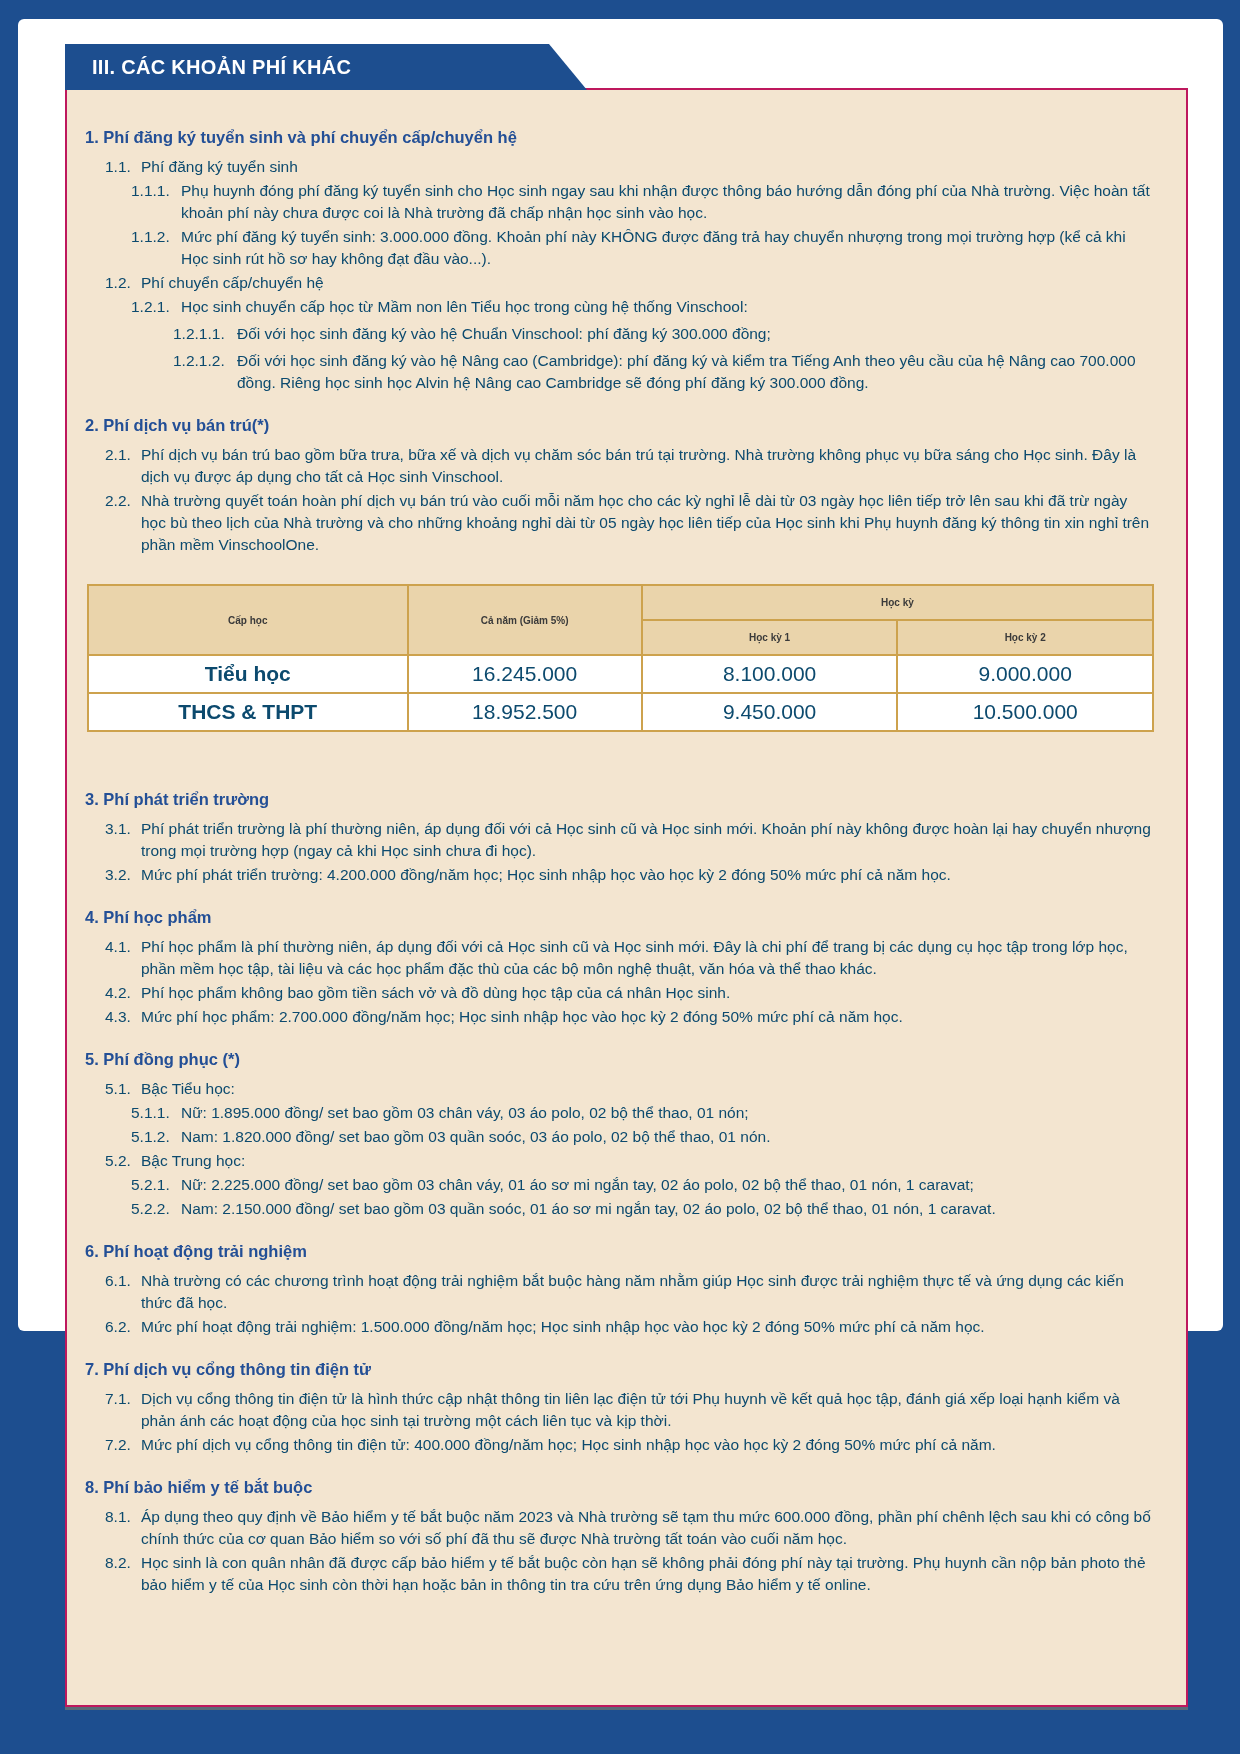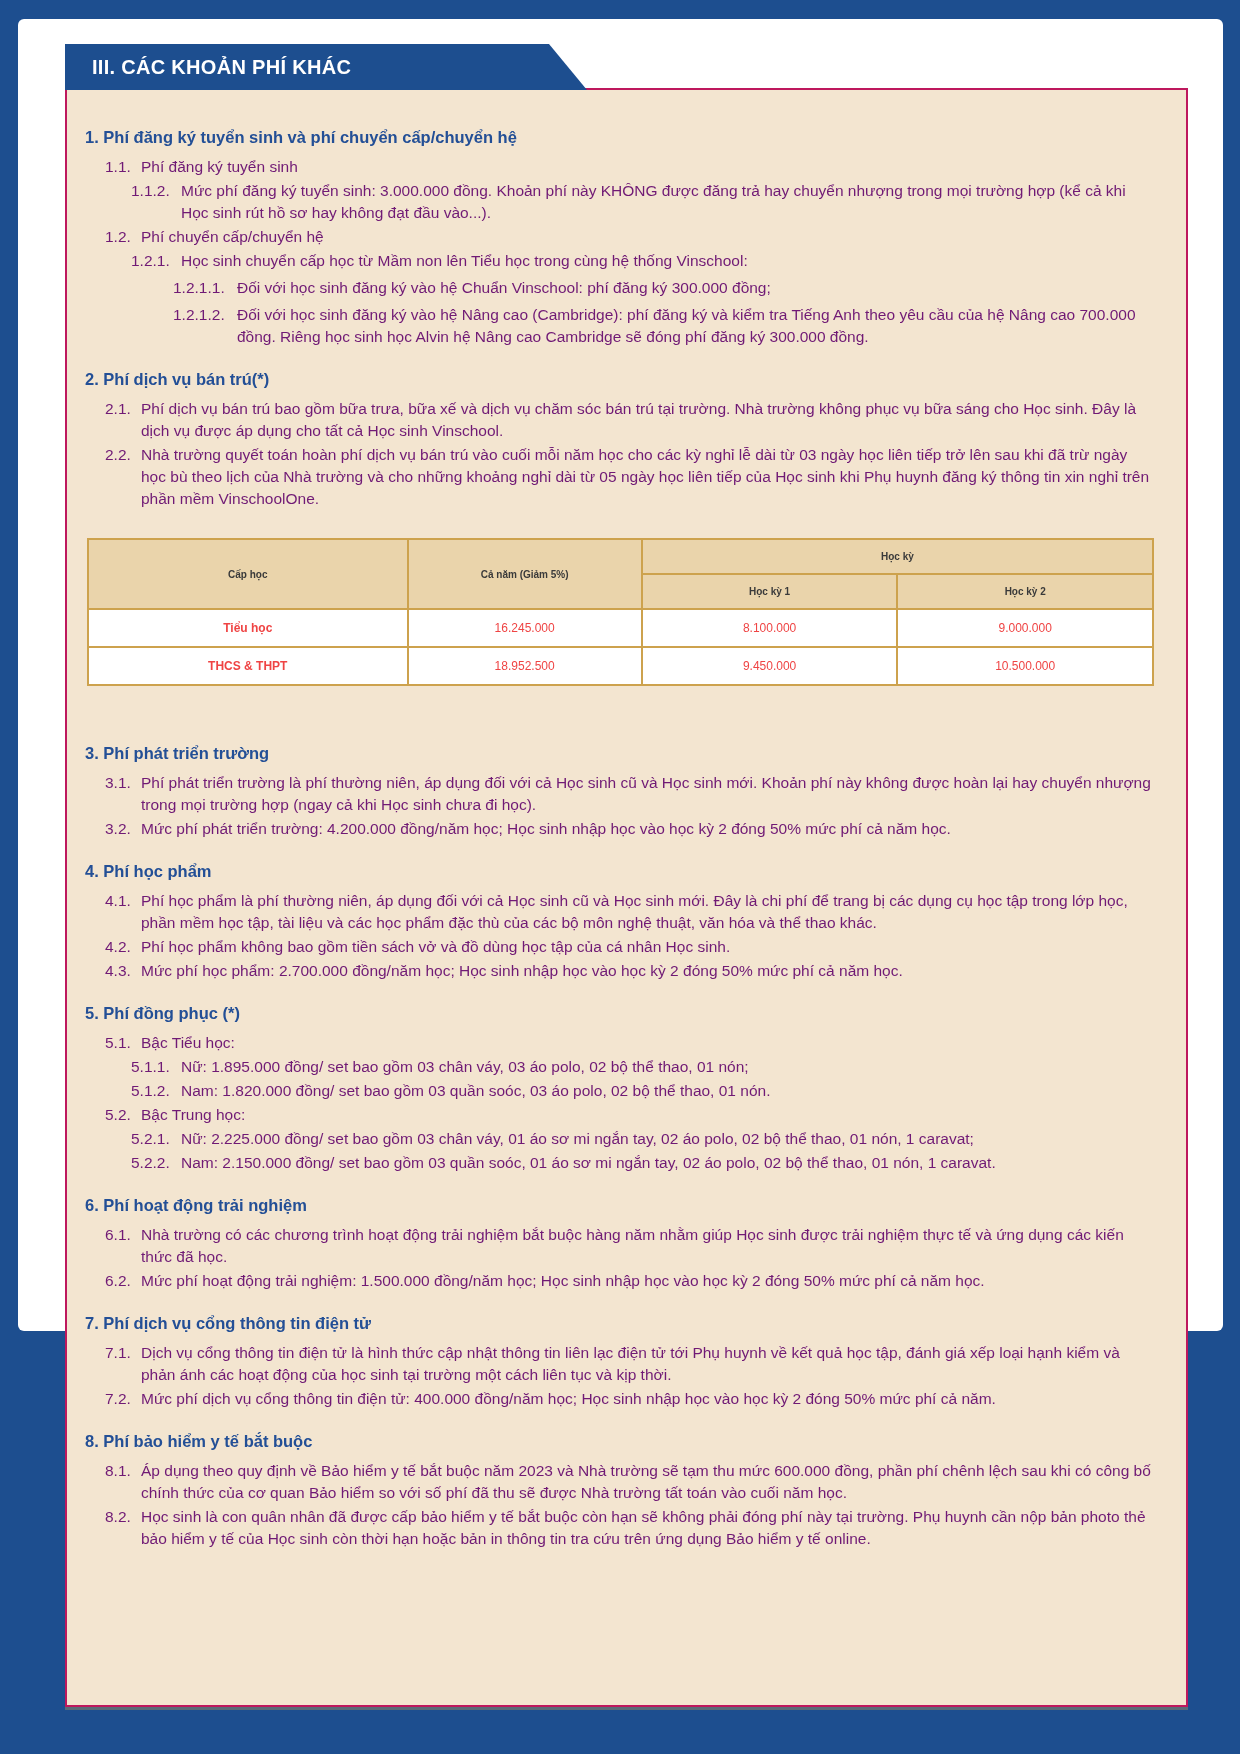--- a/index.html
+++ b/index.html
@@ -32,53 +32,57 @@
     overflow:hidden;
     z-index:1;
   }
   .sec-title {
     color:#234f96; font-weight:bold; font-size:16.5px; line-height:22px;
     margin:20px 0 8px 0;
   }
   .sec-title:first-child { margin-top:0; }
   .item {
     display:flex; align-items:flex-start;
-    color:#701a75; font-size:15.5px; line-height:22px;
+    color:#0c4a6e; font-size:15.5px; line-height:22px;
     margin:2px 0;
   }
   .num { flex:0 0 auto; margin-right:6px; white-space:nowrap; }
   .txt { flex:1 1 auto; }
   .lvl2 { padding-left:20px; }  .lvl2 .num { min-width:30px; }
   .lvl3 { padding-left:46px; }  .lvl3 .num { min-width:44px; }
   .lvl4 { padding-left:88px; margin:5px 0; }  .lvl4 .num { min-width:58px; }
   #fee-table-wrap { margin:28px 2px 56px 2px; }
   table { width:100%; border-collapse:collapse; table-layout:fixed; }
   col.c1 { width:30%; } col.c2 { width:22%; } col.c3 { width:24%; } col.c4 { width:24%; }
   th, td { border:2px solid #cda24d; text-align:center; vertical-align:middle; }
   thead th {
     background:#ead4ab; color:#3a3a3a;
     font-size:10px; font-weight:bold; height:33px; padding:0 4px;
   }
-  tbody td { background:#ffffff; color:#ef4444; font-size:12px; height:36px; padding:0 8px; }
+  tbody td { background:#ffffff; color:#0c4a6e; font-size:21px; height:36px; padding:0 8px; }
   tbody td.level { font-weight:bold; }
 </style>
 </head>
 <body>
 
 <div class="sheet">
   <div class="banner">
     <span>III. CÁC KHOẢN PHÍ KHÁC</span>
   </div>
 
   <div class="panel">
     <div id="sections-root">
         <div class="sec-title">1. Phí đăng ký tuyển sinh và phí chuyển cấp/chuyển hệ</div>
         <div class="item lvl2">
           <span class="num">1.1.</span>
           <span class="txt">Phí đăng ký tuyển sinh</span>
+        </div>
+        <div class="item lvl3">
+          <span class="num">1.1.1.</span>
+          <span class="txt">Phụ huynh đóng phí đăng ký tuyển sinh cho Học sinh ngay sau khi nhận được thông báo hướng dẫn đóng phí của Nhà trường. Việc hoàn tất khoản phí này chưa được coi là Nhà trường đã chấp nhận học sinh vào học.</span>
         </div>
         <div class="item lvl3">
           <span class="num">1.1.2.</span>
           <span class="txt">Mức phí đăng ký tuyển sinh: 3.000.000 đồng. Khoản phí này KHÔNG được đăng trả hay chuyển nhượng trong mọi trường hợp (kể cả khi Học sinh rút hồ sơ hay không đạt đầu vào...).</span>
         </div>
         <div class="item lvl2">
           <span class="num">1.2.</span>
           <span class="txt">Phí chuyển cấp/chuyển hệ</span>
         </div>
         <div class="item lvl3">

